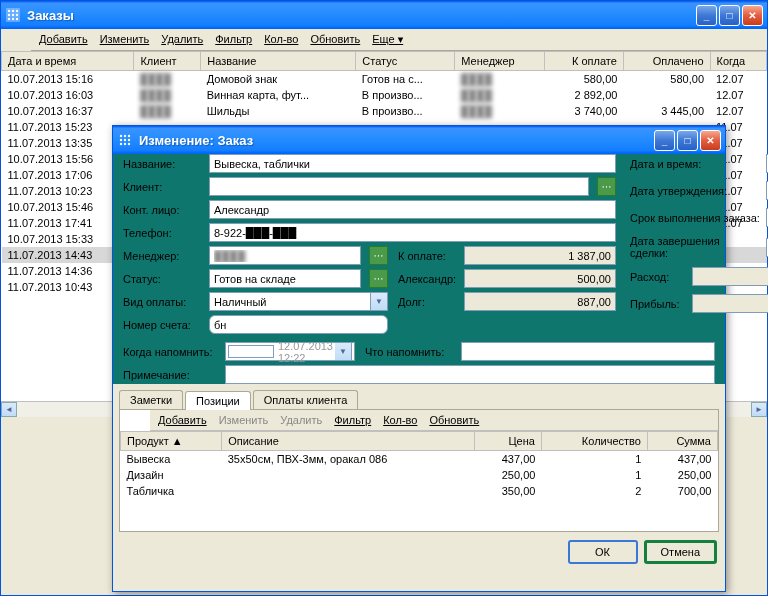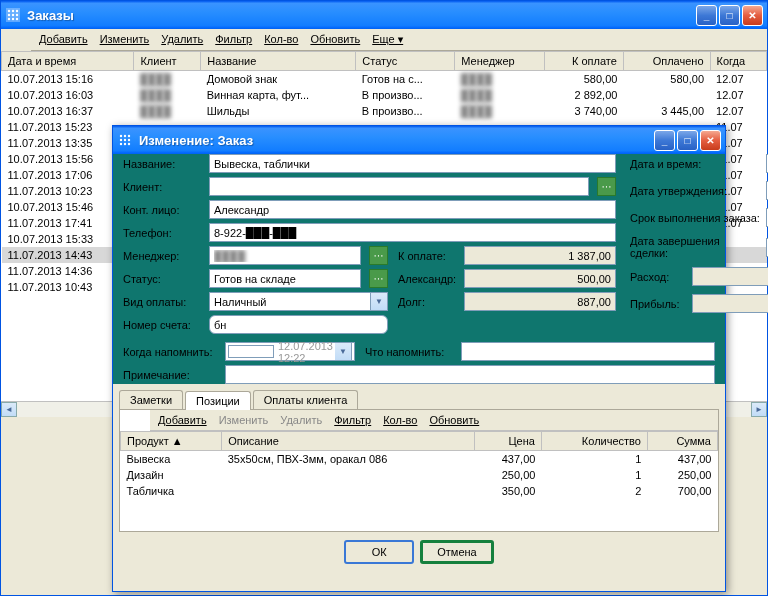--- a/index.html
+++ b/index.html
@@ -47,21 +47,21 @@
 .combo .inp { flex: 1; }
 .btn-dd { width: 17px; height: 19px; background: linear-gradient(#dbeaf9,#c1dcf7); border: 1px solid #7f9db9; border-left: 0; display: flex; align-items: center; justify-content: center; font-size: 8px; color: #4a6a99; cursor: pointer; }
 .btn-grn { width: 19px; height: 19px; background: #4a9a4a; border: 1px solid #2a7a2a; color: #fff; display: flex; align-items: center; justify-content: center; font-size: 10px; cursor: pointer; margin-left: 2px; }
 .chk { width: 13px; height: 13px; border: 1px solid #7f9db9; background: #fff; display: inline-flex; align-items: center; justify-content: center; font-size: 10px; margin-right: 2px; }
 
 .tabs { display: flex; background: #ece9d8; padding: 0 6px; margin-top: 6px; }
 .tab { padding: 3px 10px; border: 1px solid #aca899; border-bottom: none; background: #ece9d8; cursor: pointer; margin-right: 2px; border-radius: 3px 3px 0 0; }
 .tab.active { background: #fff; position: relative; top: 1px; }
 .tab-content { border: 1px solid #aca899; background: #fff; margin: 0 6px; }
 
-.btn-row { padding: 8px; display: flex; justify-content: center; gap: 6px; }
+.btn-row { padding: 8px; display: flex; justify-content: flex-end; gap: 6px; }
 .btn { min-width: 70px; padding: 3px 14px; background: #ece9d8; border: 3px solid #15803d; border-radius: 3px; cursor: pointer; }
 .btn.primary { border: 2px solid #3a78d6; }
 
 .col-right { display: flex; flex-direction: column; gap: 4px; }
 .col-right .form-row label { width: 130px; }
 .datebox { display: flex; align-items: center; background: #fff; border: 1px solid #7f9db9; height: 19px; padding: 0 2px; }
 .datebox span { flex: 1; padding: 0 2px; color: #000; }
 .datebox.gray span { color: #999; }
 </style>
 </head>

